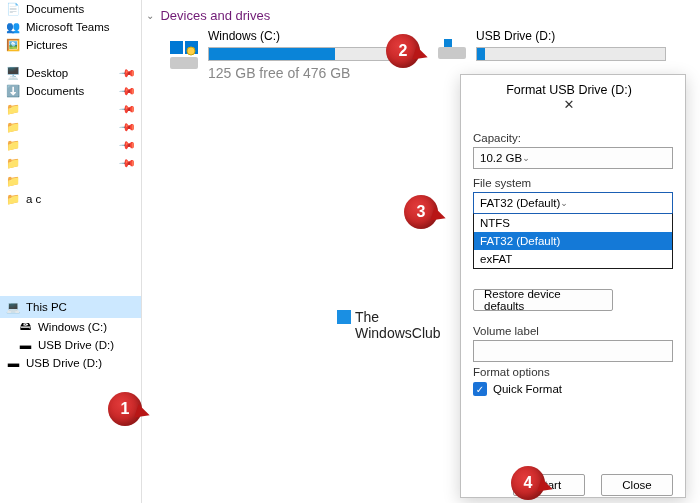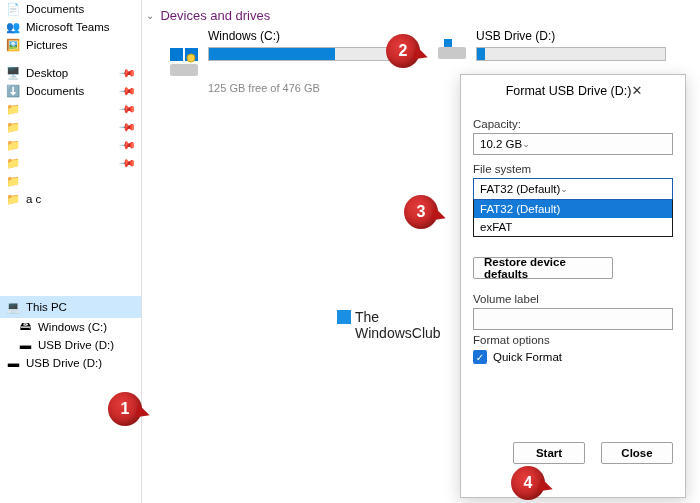--- a/index.html
+++ b/index.html
@@ -19,38 +19,38 @@
   .main { position: absolute; left: 142px; top: 0; right: 0; height: 503px; background: #fff; }
   .section-header { display: flex; align-items: center; gap: 6px; padding: 8px 4px 6px 4px; color: #444; font-size: 13px; }
   .chev { color: #777; font-size: 10px; }
   .drives { display: flex; gap: 28px; padding-left: 26px; }
   .drive { width: 240px; }
   .drive-row { display: flex; align-items: center; gap: 8px; }
   .drive-icon { width: 32px; height: 32px; position: relative; }
   .drive-name { font-size: 12px; padding-bottom: 4px; }
   .bar { width: 190px; height: 14px; border: 1px solid #b9b9b9; position: relative; background: #eaeaea; }
   .bar-fill { height: 100%; background: #0a84d8; }
-  .drive-sub { color: #888; font-size: 11px; margin-top: 21px; }
+  .drive-sub { color: #888; font-size: 14px; margin-top: 4px; }
 
   .watermark { position: absolute; left: 195px; top: 309px; color: #222; font-size: 14px; }
   .wm-sq { width: 14px; height: 14px; background: #1a8fe3; display: inline-block; margin-bottom: -2px; margin-right: 4px; }
 
   
   .dialog { position: absolute; left: 460px; top: 74px; width: 226px; height: 424px; background: #fff; border: 1px solid #bfbfbf; box-shadow: 0 4px 16px rgba(0,0,0,0.18); }
-  .dlg-title { display: flex; align-items: center; justify-content: center; padding: 8px 10px 6px 12px; font-size: 12.5px; }
+  .dlg-title { display: flex; align-items: center; justify-content: space-between; padding: 8px 20px 6px 12px; font-size: 12.5px; flex-direction: column; }
   .dlg-close { font-size: 13px; color: #333; cursor: pointer; }
   .dlg-body { padding: 6px 12px; }
   .lbl { font-size: 11.5px; color: #333; margin-top: 8px; margin-bottom: 3px; }
   .select, .txt { width: 100%; height: 22px; border: 1px solid #a0a0a0; background: #fdfdfd; padding: 0 6px; font-size: 11.5px; display: flex; align-items: center; justify-content: flex-start; }
   .select.fs { border: 1px solid #1a5fb4; background: #fff; }
   .dd { color: #666; font-size: 9px; }
   .combo-list { border: 1px solid #1a1a1a; border-top: 1px solid #1a5fb4; margin-top: -1px; }
   .combo-opt { height: 18px; font-size: 11.5px; padding: 0 6px; display: flex; align-items: center; background: #fff; }
   .combo-opt.sel { background: #1479d7; color: #fff; }
-  .btn { height: 22px; border: 1px solid #a0a0a0; background: #fdfdfd; font-size: 11.5px; display: inline-flex; align-items: center; justify-content: center; border-radius: 2px; padding: 0 10px; cursor: pointer; font-weight: bold; }
+  .btn { height: 22px; border: 1px solid #a0a0a0; background: #fdfdfd; font-size: 11.5px; display: inline-flex; align-items: center; justify-content: center; border-radius: 2px; padding: 0 10px; cursor: pointer; }
   .btn-row { display: flex; gap: 16px; justify-content: flex-end; margin-top: 78px; }
   .btn.wide { width: 72px; }
   .chk { display: flex; align-items: center; gap: 6px; margin-top: 4px; font-size: 11.5px; }
   .chkbox { width: 14px; height: 14px; background: #1a73d8; display: inline-flex; align-items: center; justify-content: center; color: #fff; font-size: 10px; border-radius: 2px; }
 
   
   .bubble { position: absolute; width: 34px; height: 34px; background: radial-gradient(circle at 40% 35%, #e23b3b, #b01515); border-radius: 50%; color: #fff; font-weight: bold; font-size: 16px; display: flex; align-items: center; justify-content: center; box-shadow: inset -3px -3px 6px rgba(0,0,0,.25); }
   .bubble::after { content: ""; position: absolute; right: -8px; bottom: 6px; width: 0; height: 0; border-left: 14px solid #b81616; border-top: 7px solid transparent; border-bottom: 7px solid transparent; transform: rotate(18deg); }
   .b1 { left: 108px; top: 392px; }
   .b2 { left: 386px; top: 34px; }
@@ -193,20 +193,21 @@
       <span>10.2 GB</span>
       <span class="dd">⌄</span>
     </div>
 
     <div class="lbl">File system</div>
     <div class="select fs">
       <span>FAT32 (Default)</span>
       <span class="dd">⌄</span>
     </div>
     <div class="combo-list">
+      <div class="combo-opt">NTFS</div>
       <div class="combo-opt sel">FAT32 (Default)</div>
       <div class="combo-opt">exFAT</div>
     </div>
 
     <div style="height:18px"></div>
     <div class="btn" style="width:140px">Restore device defaults</div>
 
     <div class="lbl" style="margin-top:14px">Volume label</div>
     <div class="txt">
         <span></span>

